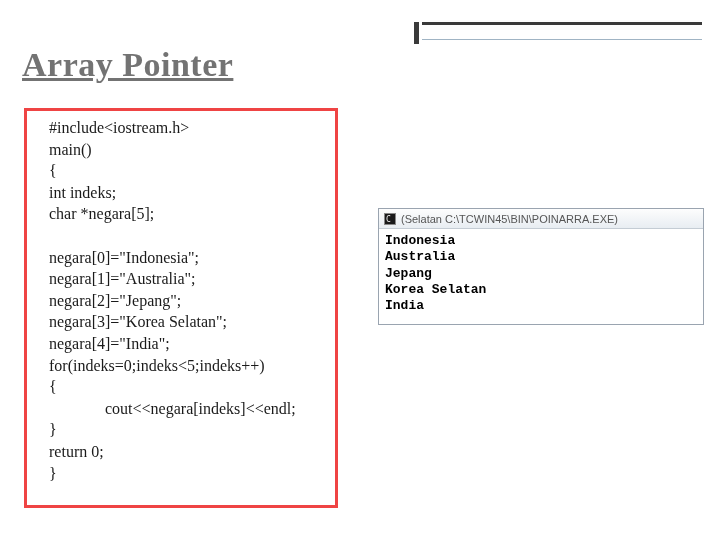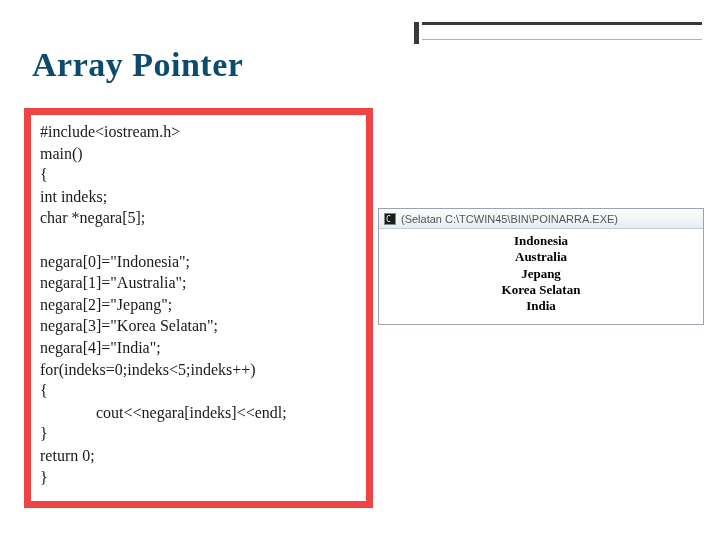--- a/index.html
+++ b/index.html
@@ -25,35 +25,36 @@
     position: absolute;
     left: -8px;
     top: -3px;
     width: 5px;
     height: 22px;
     background: #3a3a3a;
   }
   .title {
     position: absolute;
     top: 46px;
-    left: 32px;
+    left: 22px;
     font-family: Georgia, "Times New Roman", serif;
     font-weight: 700;
     font-size: 34px;
-    color: #0c4a6e;
+    color: #737373;
+    text-decoration: underline;
     letter-spacing: 0.5px;
   }
   .code-box {
     position: absolute;
     top: 108px;
     left: 24px;
-    width: 349px;
+    width: 314px;
     height: 400px;
-    border: 7px solid #ef4444;
-    padding: 6px 9px;
+    border: 3px solid #ef4444;
+    padding: 6px 22px;
     font-family: Georgia, "Times New Roman", serif;
     font-size: 16px;
     line-height: 1.35;
     color: #1a1a1a;
     white-space: pre-wrap;
   }
   .console-win {
     position: absolute;
     top: 208px;
     left: 378px;
@@ -75,27 +76,26 @@
   }
   .console-icon {
     width: 14px;
     height: 14px;
     display: inline-flex;
     align-items: center;
     justify-content: center;
   }
   .console-output {
     padding: 4px 6px 10px 6px;
-    font-family: Liberation Serif, serif;
+    font-family: Liberation Mono, monospace;
     font-size: 13px;
     font-weight: 700;
     line-height: 1.25;
     color: #000;
     white-space: pre;
-    text-align: center;
   }
 </style>
 </head>
 <body>
 
 <div class="header-bar"></div>
 
 <h1 class="title">Array Pointer</h1>
 
 <div class="code-box">#include&lt;iostream.h&gt;

